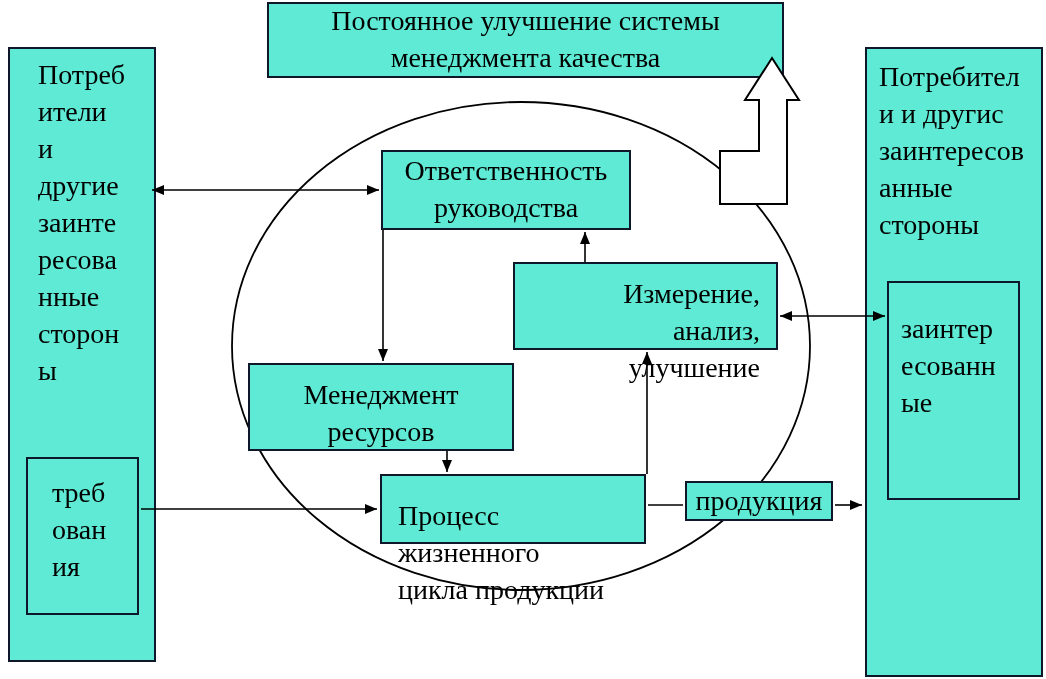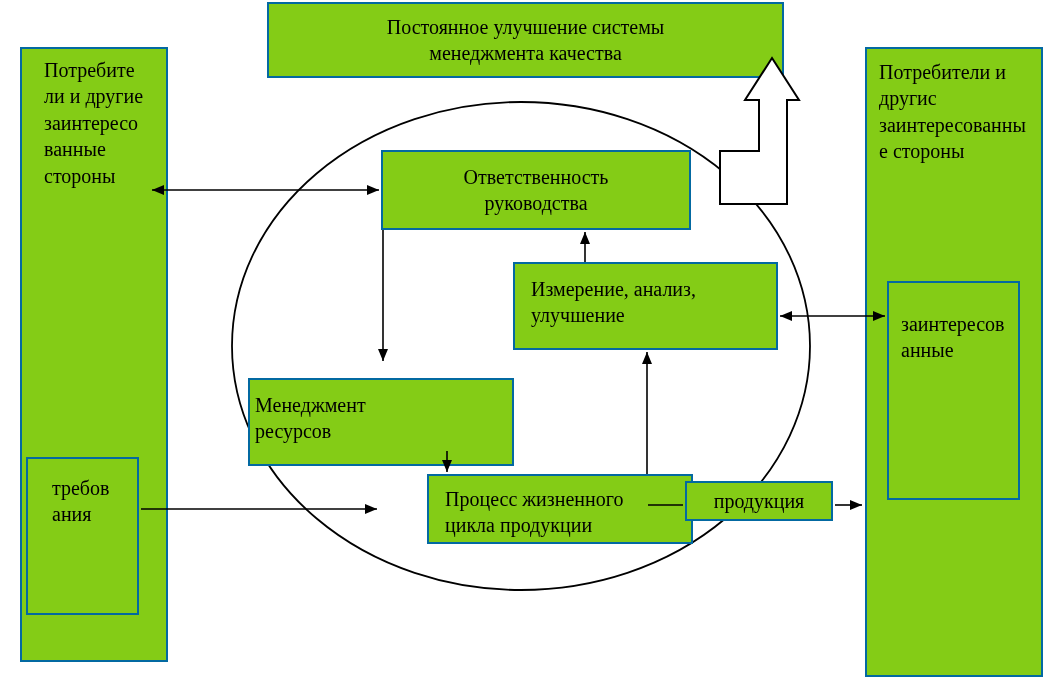--- a/index.html
+++ b/index.html
@@ -11,38 +11,38 @@
     font-family: "Liberation Serif", serif;
     color: #000;
     overflow: hidden;
   }
   svg.layer { position: absolute; left: 0; top: 0; }
   .layer-ellipse { z-index: 1; }
   .layer-arrows { z-index: 3; pointer-events: none; }
   .box {
     position: absolute;
     z-index: 2;
-    background: #84cc16;
-    border: 2px solid #0369a1;
+    background: #5eead4;
+    border: 2px solid #0f172a;
     box-sizing: border-box;
-    font-size: 20px;
+    font-size: 28px;
     line-height: 1.32;
     white-space: pre-line;
     overflow-wrap: break-word;
   }
   .centered { display: flex; align-items: center; justify-content: center; text-align: center; }
   .top-box      { left: 267px; top: 2px;   width: 517px; height: 76px; }
-  .left-party   { left: 20px;   top: 47px;  width: 148px; height: 615px; padding: 8px 22px; }
+  .left-party   { left: 8px;   top: 47px;  width: 148px; height: 615px; padding: 8px 28px; }
   .req-box      { left: 26px;  top: 457px; width: 113px; height: 158px; padding: 16px 24px; }
   .right-party  { left: 865px; top: 47px;  width: 178px; height: 630px; padding: 10px 12px; }
   .satisf-box   { left: 887px; top: 281px; width: 133px; height: 219px; padding: 28px 12px; }
-  .mgmt-resp    { left: 381px; top: 150px; width: 310px; height: 80px; }
-  .measure-box  { left: 513px; top: 262px; width: 265px; height: 88px; padding: 12px 16px; }
-  .resource-box { left: 248px; top: 378px; width: 266px; height: 88px; padding: 12px 5px; }
-  .lifecycle-box{ left: 380px; top: 474px; width: 266px; height: 70px; padding: 10px 16px; margin-left: 47px; }
+  .mgmt-resp    { left: 381px; top: 150px; width: 250px; height: 80px; }
+  .measure-box  { left: 513px; top: 262px; width: 265px; height: 88px; padding: 12px 16px; text-align: right; }
+  .resource-box { left: 248px; top: 363px; width: 266px; height: 88px; padding: 12px 16px; text-align: center; }
+  .lifecycle-box{ left: 380px; top: 474px; width: 266px; height: 70px; padding: 22px 16px; }
   .production-box{ left: 685px; top: 481px; width: 148px; height: 40px; }
 </style>
 </head>
 <body>
 
 <div class="canvas">
 
   <svg class="layer layer-ellipse" width="1046" height="679" viewBox="0 0 1046 679">
     <ellipse cx="521" cy="346" rx="289" ry="244" fill="none" stroke="#000" stroke-width="1.8"></ellipse>
   </svg>

